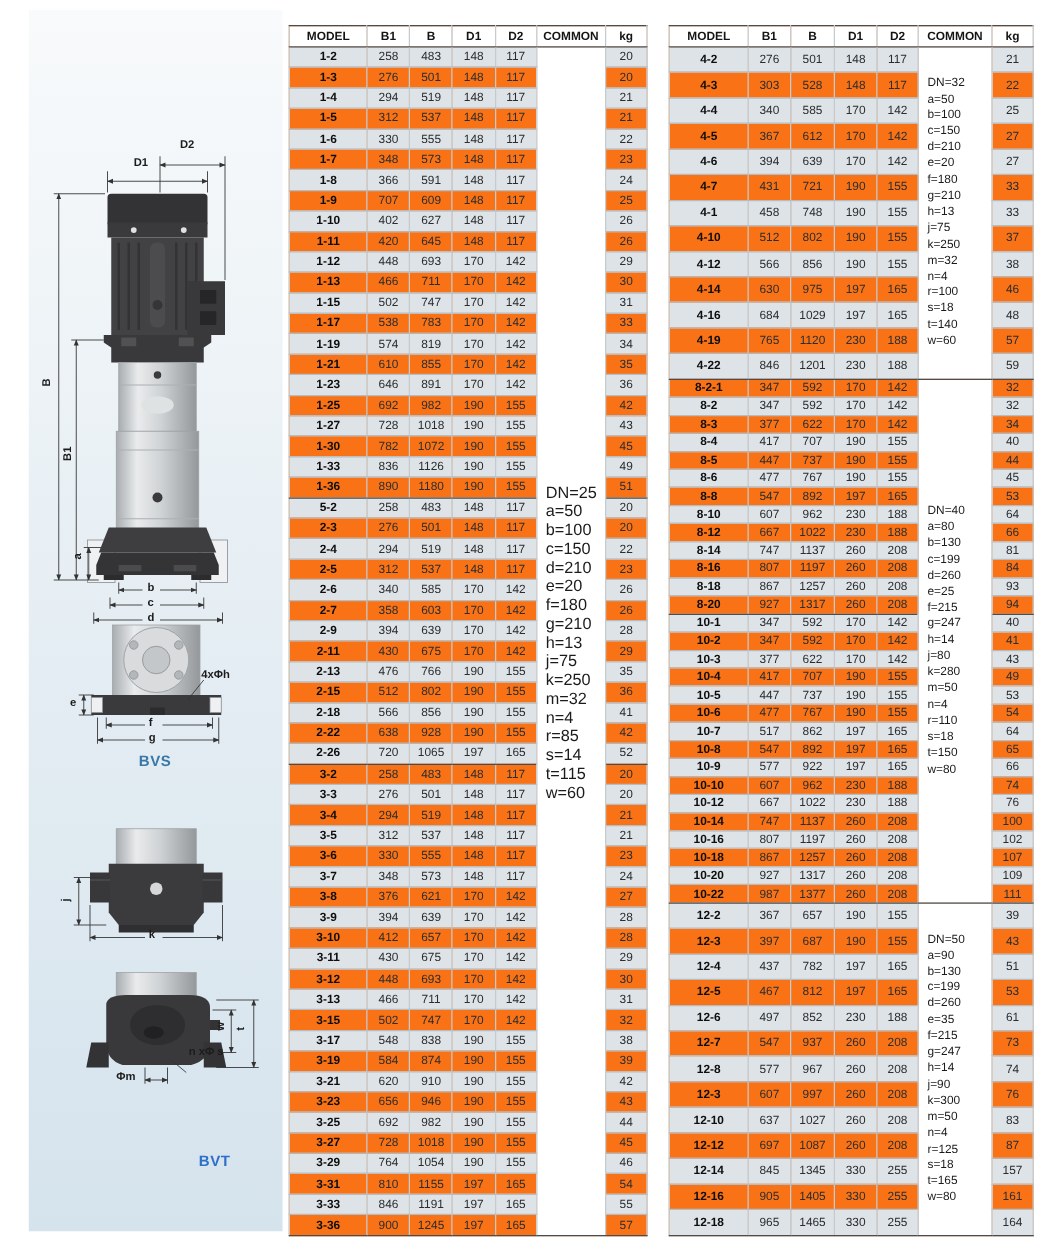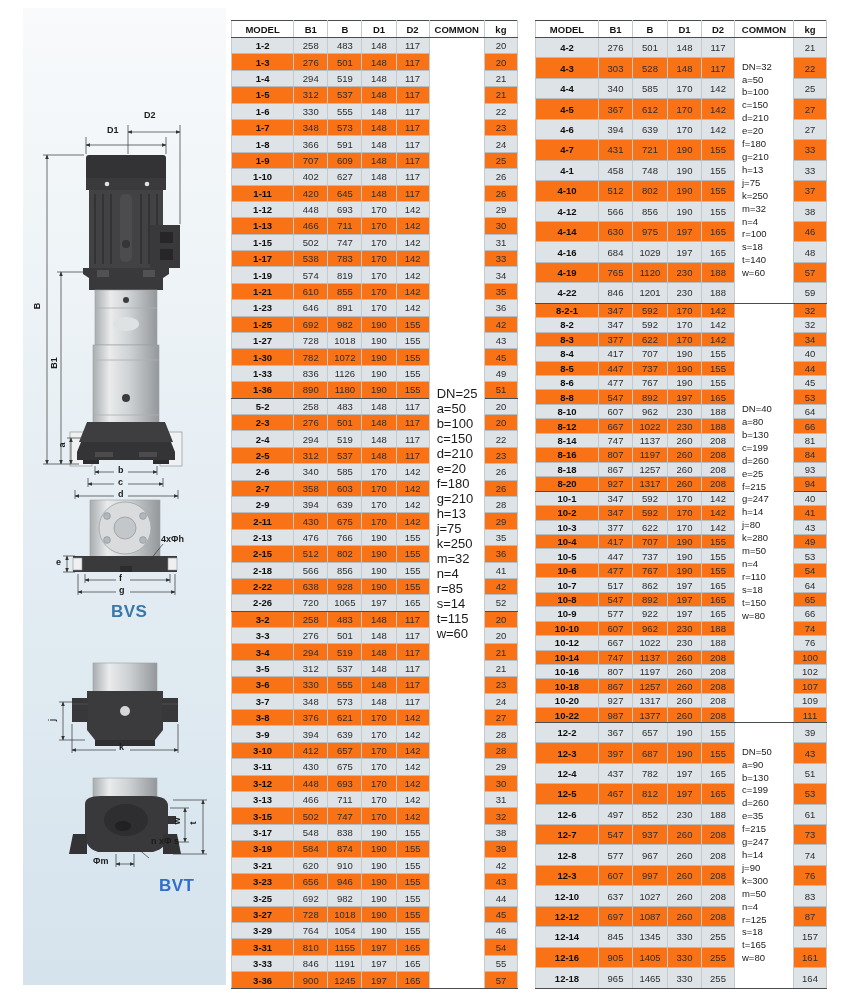--- a/index.html
+++ b/index.html
@@ -13,21 +13,21 @@
     position:absolute;left:23px;top:8px;width:203px;height:977px;
     background:linear-gradient(180deg,#f8fafb 0%,#e7eff4 45%,#d5e3ed 100%);
   }
   .panel svg{position:absolute;left:0;top:0;}
   .dim-label{
     position:absolute;font-weight:bold;font-size:9px;color:#1c1c1c;
     font-family:"Liberation Sans",sans-serif;white-space:nowrap;line-height:10px;
   }
   .rot{transform:rotate(-90deg);transform-origin:center center;}
   .series-label{
-    position:absolute;font-weight:bold;font-size:17px;letter-spacing:.5px;
+    position:absolute;font-weight:bold;font-size:12px;letter-spacing:.5px;
     font-family:"Liberation Sans",sans-serif;
   }
   #bvs-label{color:#3a77a9;}
   #bvt-label{color:#2e6fca;}
 
   
   .dtable{
     position:absolute;border-collapse:collapse;table-layout:fixed;
     font-family:"Liberation Sans",sans-serif;background:#f97316;
   }
@@ -228,21 +228,21 @@
   <span class="dim-label" style="left:96px;top:577px;">g</span>
   <span class="series-label" id="bvs-label" style="left:88px;top:594px;">BVS</span>
 
   <span class="dim-label rot" style="left:28px;top:707px;">j</span>
   <span class="dim-label" style="left:96px;top:734px;">k</span>
 
   <span class="dim-label" style="left:70px;top:848px;text-align:center;">Φm</span>
   <span class="dim-label" style="left:128px;top:828px;">n xΦ s</span>
   <span class="dim-label rot" style="left:150px;top:808px;">w</span>
   <span class="dim-label rot" style="left:168px;top:810px;">t</span>
-  <span class="series-label" id="bvt-label" style="left:88px;top:868px;padding-left:48px;">BVT</span>
+  <span class="series-label" id="bvt-label" style="left:88px;top:914px;padding-left:48px;">BVT</span>
 </div>
 
 <table class="dtable" id="tbl0">
   <colgroup>
     <col style="width:62px">
       <col style="width:34px">
       <col style="width:34px">
     <col style="width:34px">
       <col style="width:33px">
       <col style="width:55px">

